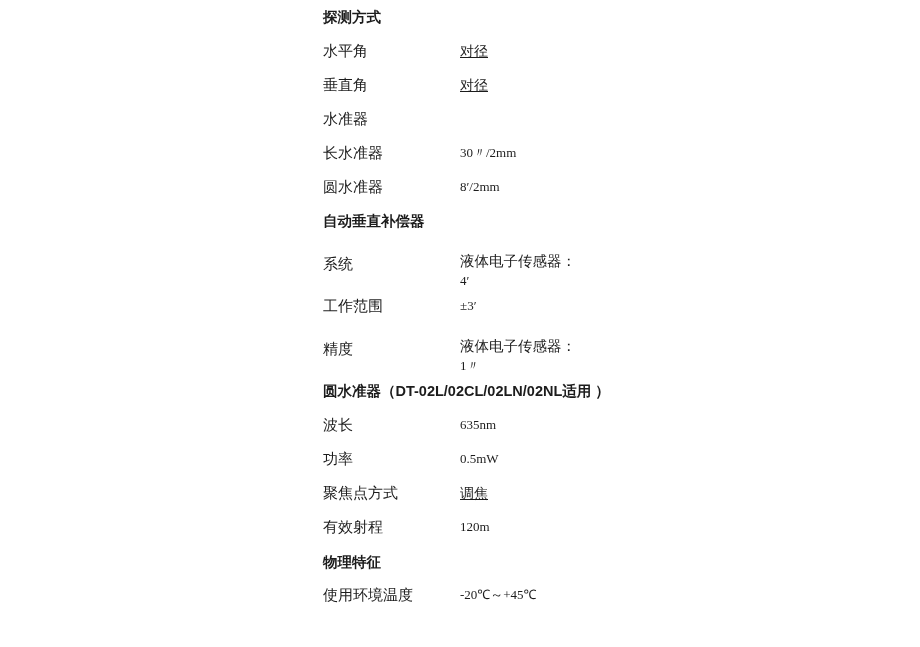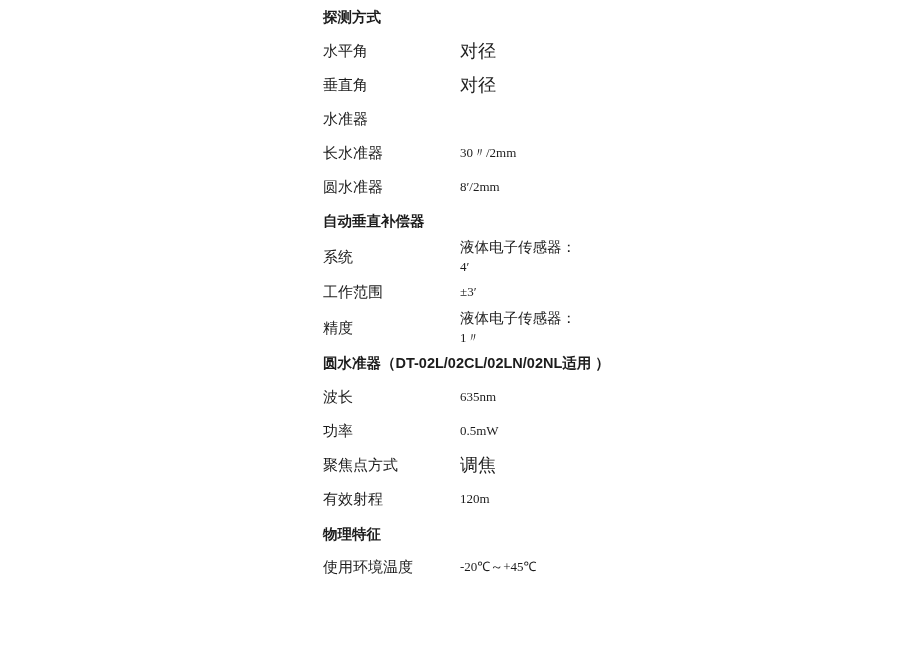--- a/index.html
+++ b/index.html
@@ -40,33 +40,35 @@
     font-size: 15px;
     color: #1c1c1c;
   }
   td.value {
     font-size: 13px;
     color: #1c1c1c;
     font-family: "Liberation Serif", serif;
   }
   td.value.cjk {
     font-family: "Liberation Sans", sans-serif;
-    font-size: 18px;
+    font-size: 14px;
+    text-decoration: underline;
   }
   tr.section td {
     font-weight: bold;
     font-size: 14.5px;
     padding-top: 2px;
   }
   tr.section.tall td {
     line-height: 1.5;
   }
   .wrapval {
     display: block;
     line-height: 1.35;
+    margin-top: 14px;
   }
   .wrapval .l2 {
     display: block;
     font-family: "Liberation Serif", serif;
     font-size: 13px;
   }
   .wrapval .l1 {
     display: block;
     font-family: "Liberation Sans", sans-serif;
     font-size: 14.5px;

